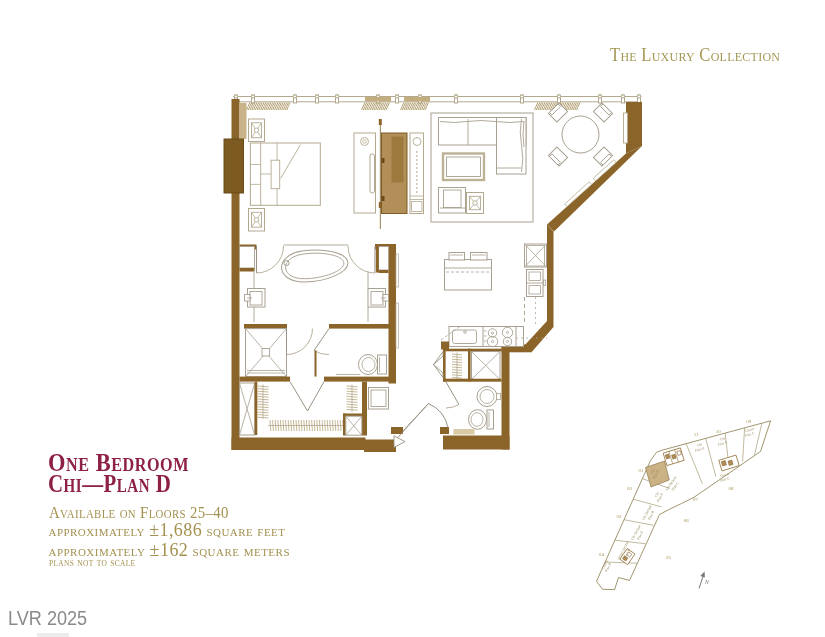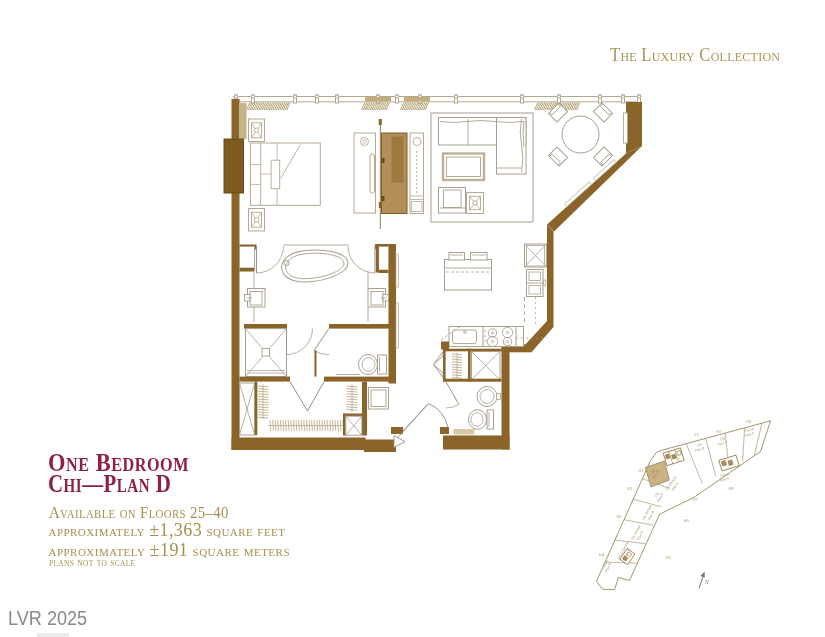--- a/index.html
+++ b/index.html
@@ -605,20 +605,20 @@
     <polygon points="704.5,571.5 700.3,576 704.9,577.6" fill="#777"></polygon>
     <text x="705" y="584" font-family="Liberation Serif,serif" font-size="5.5" font-style="italic" fill="#777">N</text>
   </svg>
 
 <div class="t" style="left:48px;top:450.1px;line-height:1;font-size:25px;font-weight:bold;color:#8e2045;font-variant:small-caps;letter-spacing:0.6px;transform:scaleX(0.898);transform-origin:0 0;">One Bedroom</div>
 
 <div class="t" style="left:48px;top:471.2px;line-height:1;font-size:25px;font-weight:bold;color:#8e2045;font-variant:small-caps;letter-spacing:0.6px;transform:scaleX(0.836);transform-origin:0 0;">Chi—Plan D</div>
 
 <div class="t" style="left:48.5px;top:504.8px;line-height:1;font-size:16.5px;color:#a3914f;font-variant:small-caps;letter-spacing:0.4px;transform:scaleX(0.9);transform-origin:0 0;">Available on Floors 25–40</div>
 
-<div class="t" style="left:48.5px;top:521px;line-height:1;font-size:15px;color:#a3914f;font-variant:small-caps;letter-spacing:0.45px;">approximately <span style="font-size:18px;">±1,363</span> square feet</div>
-
-<div class="t" style="left:48.5px;top:540.6px;line-height:1;font-size:15px;color:#a3914f;font-variant:small-caps;letter-spacing:0.48px;">approximately <span style="font-size:18px;">±191</span> square meters</div>
+<div class="t" style="left:48.5px;top:521px;line-height:1;font-size:15px;color:#a3914f;font-variant:small-caps;letter-spacing:0.45px;">approximately <span style="font-size:18px;">±1,686</span> square feet</div>
+
+<div class="t" style="left:48.5px;top:540.6px;line-height:1;font-size:15px;color:#a3914f;font-variant:small-caps;letter-spacing:0.48px;">approximately <span style="font-size:18px;">±162</span> square meters</div>
 
 <div class="t" style="left:48.5px;top:556px;line-height:1;font-size:12px;color:#a3914f;font-variant:small-caps;letter-spacing:0.35px;transform:scaleX(0.93);transform-origin:0 0;">plans not to scale</div>
 
 <div class="t" style="left:7.5px;top:607.8px;line-height:1;font-size:20px;font-family:'Liberation Sans',sans-serif;color:#8a8a8a;transform:scaleX(0.905);transform-origin:0 0;">LVR 2025</div>
 
 <div class="t" style="left:37px;top:632.5px;width:32px;height:4.5px;background:#ececec;"></div>
 </body></html>

